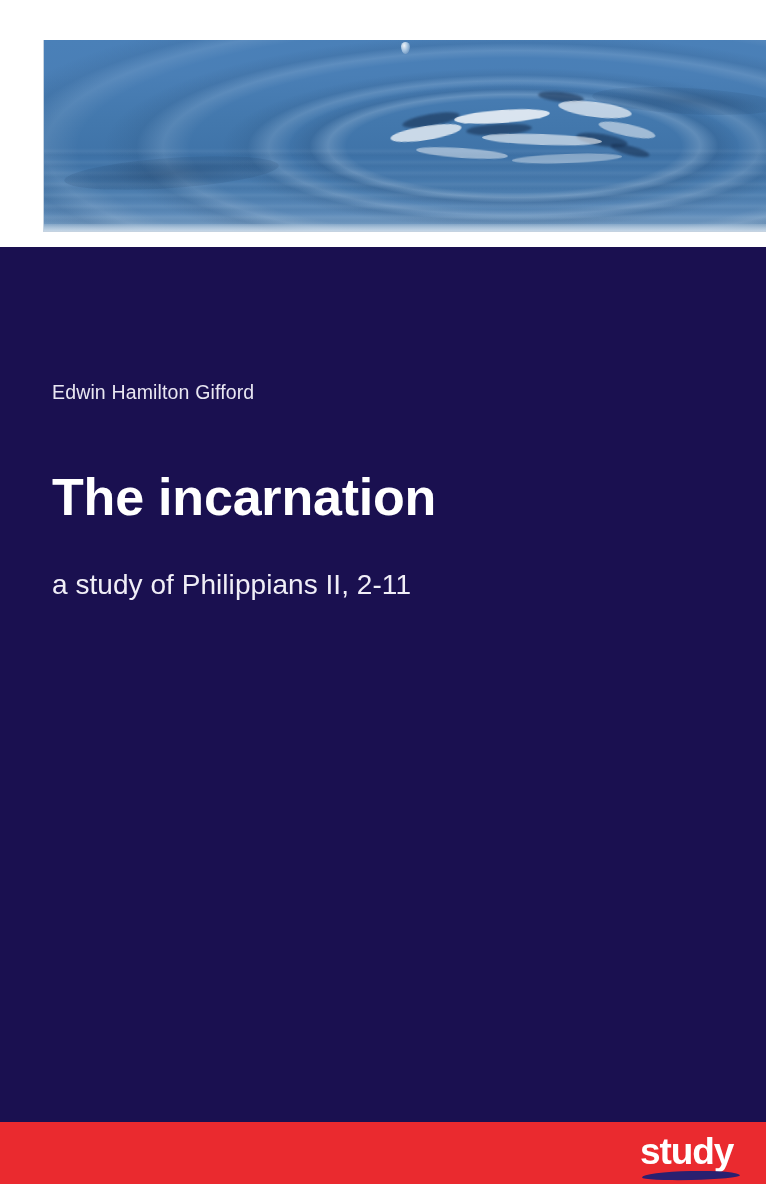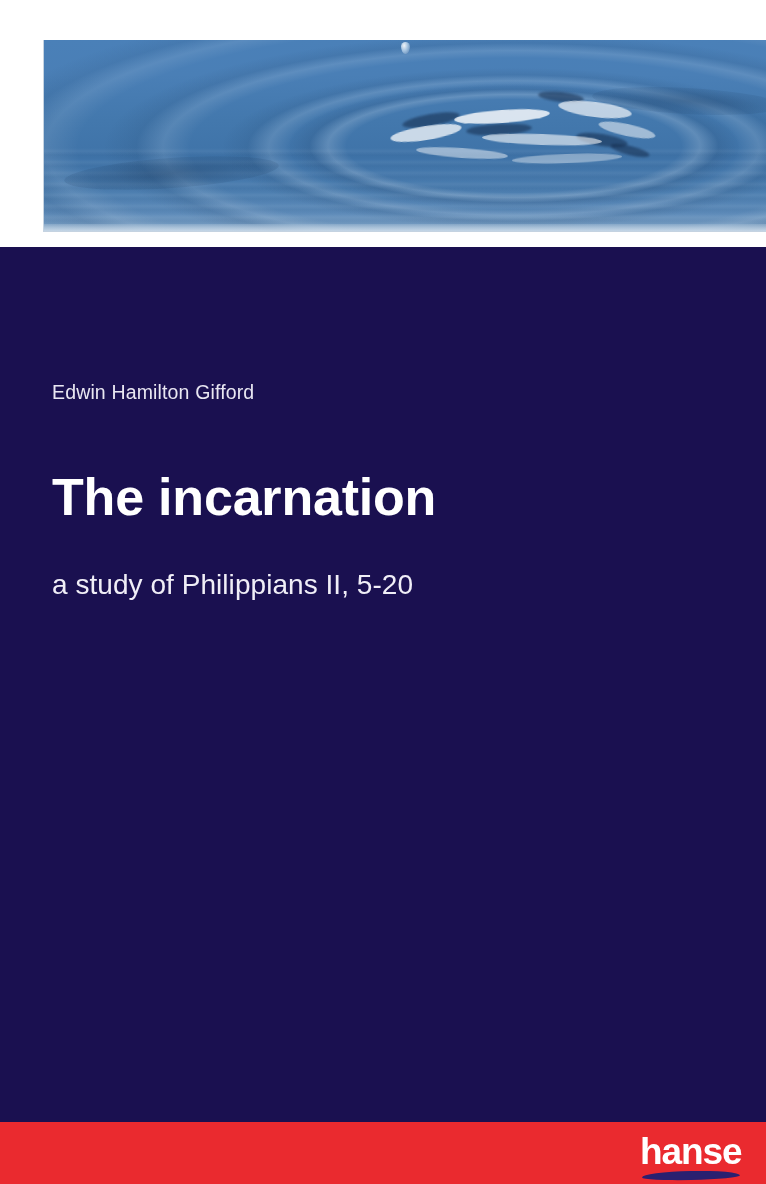--- a/index.html
+++ b/index.html
@@ -295,24 +295,24 @@
       <div class="droplet"></div>
       <div class="photo-foot"></div>
     </div>
   </div>
 
   <div class="navy-field"></div>
 
   <div class="text-block">
     <p class="author">Edwin Hamilton Gifford</p>
     <h1 class="title">The incarnation</h1>
-    <p class="subtitle">a study of Philippians II, 5-20</p>
+    <p class="subtitle">a study of Philippians II, 2-11</p>
   </div>
 
   <div class="red-band"></div>
   <div class="bottom-navy"></div>
 
   <div class="hanse-logo">
-    <span class="hanse-word">hanse</span>
+    <span class="hanse-word">study</span>
     <span class="hanse-swoosh"></span>
   </div>
 
 </div>
 
 </body></html>

